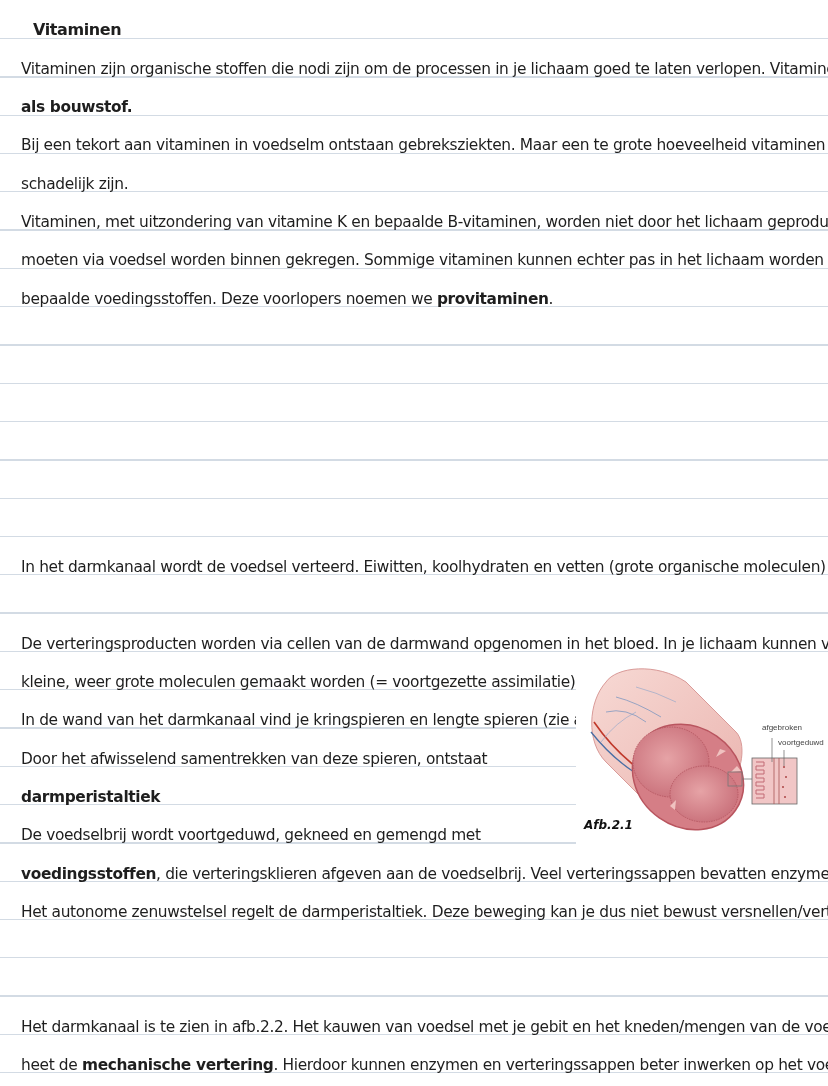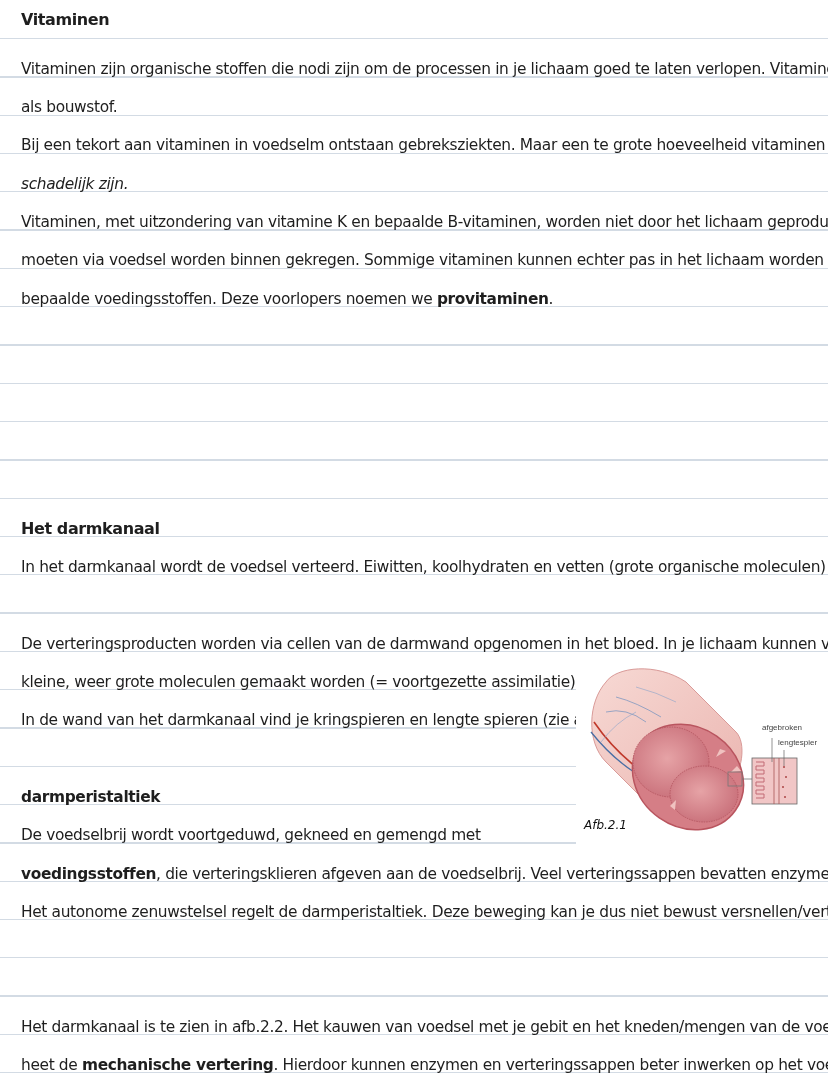--- a/index.html
+++ b/index.html
@@ -44,52 +44,52 @@
       top: 662px;
       width: 252px;
       height: 182px;
       background: #ffffff;
     }
     .fig-caption {
       position: absolute;
       left: 584px;
       top: 818px;
       font-size: 12px;
-      font-weight: normal;
+      font-weight: bold;
       font-style: italic;
       color: #111;
       font-family: "DejaVu Sans", sans-serif;
     }
     .fig-label {
       position: absolute;
       font-size: 8px;
       color: #444;
       font-family: "Liberation Sans", sans-serif;
     }
   </style>
 </head>
 <body>
 
 <div class="page">
 
-  <div class="line h" style="top:5px;">Vitaminen</div>
+  <div class="line h" style="top:15px;margin-left:12px;">Vitaminen</div>
   <div class="line" style="top:54px;">Vitaminen zijn organische stoffen die nodi zijn om de processen in je lichaam goed te laten verlopen. Vitaminen dienen</div>
-  <div class="line" style="top:92px;">als bouwstof.</div>
+  <div class="line" style="top:92px;font-weight:bold;">als bouwstof.</div>
   <div class="line" style="top:130px;">Bij een tekort aan vitaminen in voedselm ontstaan gebreksziekten. Maar een te grote hoeveelheid vitaminen kan ook</div>
-  <div class="line" style="top:169px;font-style:italic;">schadelijk zijn.</div>
+  <div class="line" style="top:169px;">schadelijk zijn.</div>
   <div class="line" style="top:207px;">Vitaminen, met uitzondering van vitamine K en bepaalde B-vitaminen, worden niet door het lichaam geproduceerd en</div>
   <div class="line" style="top:245px;">moeten via voedsel worden binnen gekregen. Sommige vitaminen kunnen echter pas in het lichaam worden gevormd uit</div>
   <div class="line" style="top:284px;text-align:center;"><span>bepaalde voedingsstoffen. Deze voorlopers noemen we </span><b>provitaminen</b><span>.</span></div>
 
 
-  <div class="line h" style="top:514px;">Het darmkanaal</div>
   <div class="line" style="top:552px;">In het darmkanaal wordt de voedsel verteerd. Eiwitten, koolhydraten en vetten (grote organische moleculen) uit de</div>
   <div class="line" style="top:629px;">De verteringsproducten worden via cellen van de darmwand opgenomen in het bloed. In je lichaam kunnen van deze</div>
   <div class="line" style="top:667px;">kleine, weer grote moleculen gemaakt worden (= voortgezette assimilatie)</div>
   <div class="line" style="top:705px;">In de wand van het darmkanaal vind je kringspieren en lengte spieren (zie afb.2.1)</div>
+  <div class="line" style="top:744px;">Door het afwisselend samentrekken van deze spieren, ontstaat</div>
   <div class="line" style="top:820px;">De voedselbrij wordt voortgeduwd, gekneed en gemengd met</div>
   <div class="line" style="top:782px;"><b>darmperistaltiek</b></div>
   <div class="line" style="top:859px;"><b>voedingsstoffen</b><span>, die verteringsklieren afgeven aan de voedselbrij. Veel verteringssappen bevatten enzymen.</span></div>
   <div class="line" style="top:897px;">Het autonome zenuwstelsel regelt de darmperistaltiek. Deze beweging kan je dus niet bewust versnellen/vertragen.</div>
   <div class="line" style="top:1012px;">Het darmkanaal is te zien in afb.2.2. Het kauwen van voedsel met je gebit en het kneden/mengen van de voedselbrij,</div>
   <div class="line" style="top:1050px;"><span>heet de </span><b>mechanische vertering</b><span>. Hierdoor kunnen enzymen en verteringssappen beter inwerken op het voedsel, deze</span></div>
 
   <div class="figure">
     <svg width="252" height="182" viewBox="0 0 252 182">
       <defs>
@@ -131,16 +131,16 @@
       <circle cx="208" cy="105" r="1" fill="#a44"></circle>
       <circle cx="210" cy="115" r="1" fill="#a44"></circle>
       <circle cx="207" cy="125" r="1" fill="#a44"></circle>
       <circle cx="209" cy="135" r="1" fill="#a44"></circle>
 
       <line x1="196" y1="76" x2="196" y2="100" stroke="#666" stroke-width="0.7"></line>
       <line x1="208" y1="88" x2="208" y2="104" stroke="#666" stroke-width="0.7"></line>
     </svg>
   </div>
   <div class="fig-label" style="left:762px; top:723px;">afgebroken</div>
-  <div class="fig-label" style="left:778px; top:738px;">lengtespier</div>
+  <div class="fig-label" style="left:778px; top:738px;">voortgeduwd</div>
   <div class="fig-caption">Afb.2.1</div>
 
 </div>
 
 </body></html>

